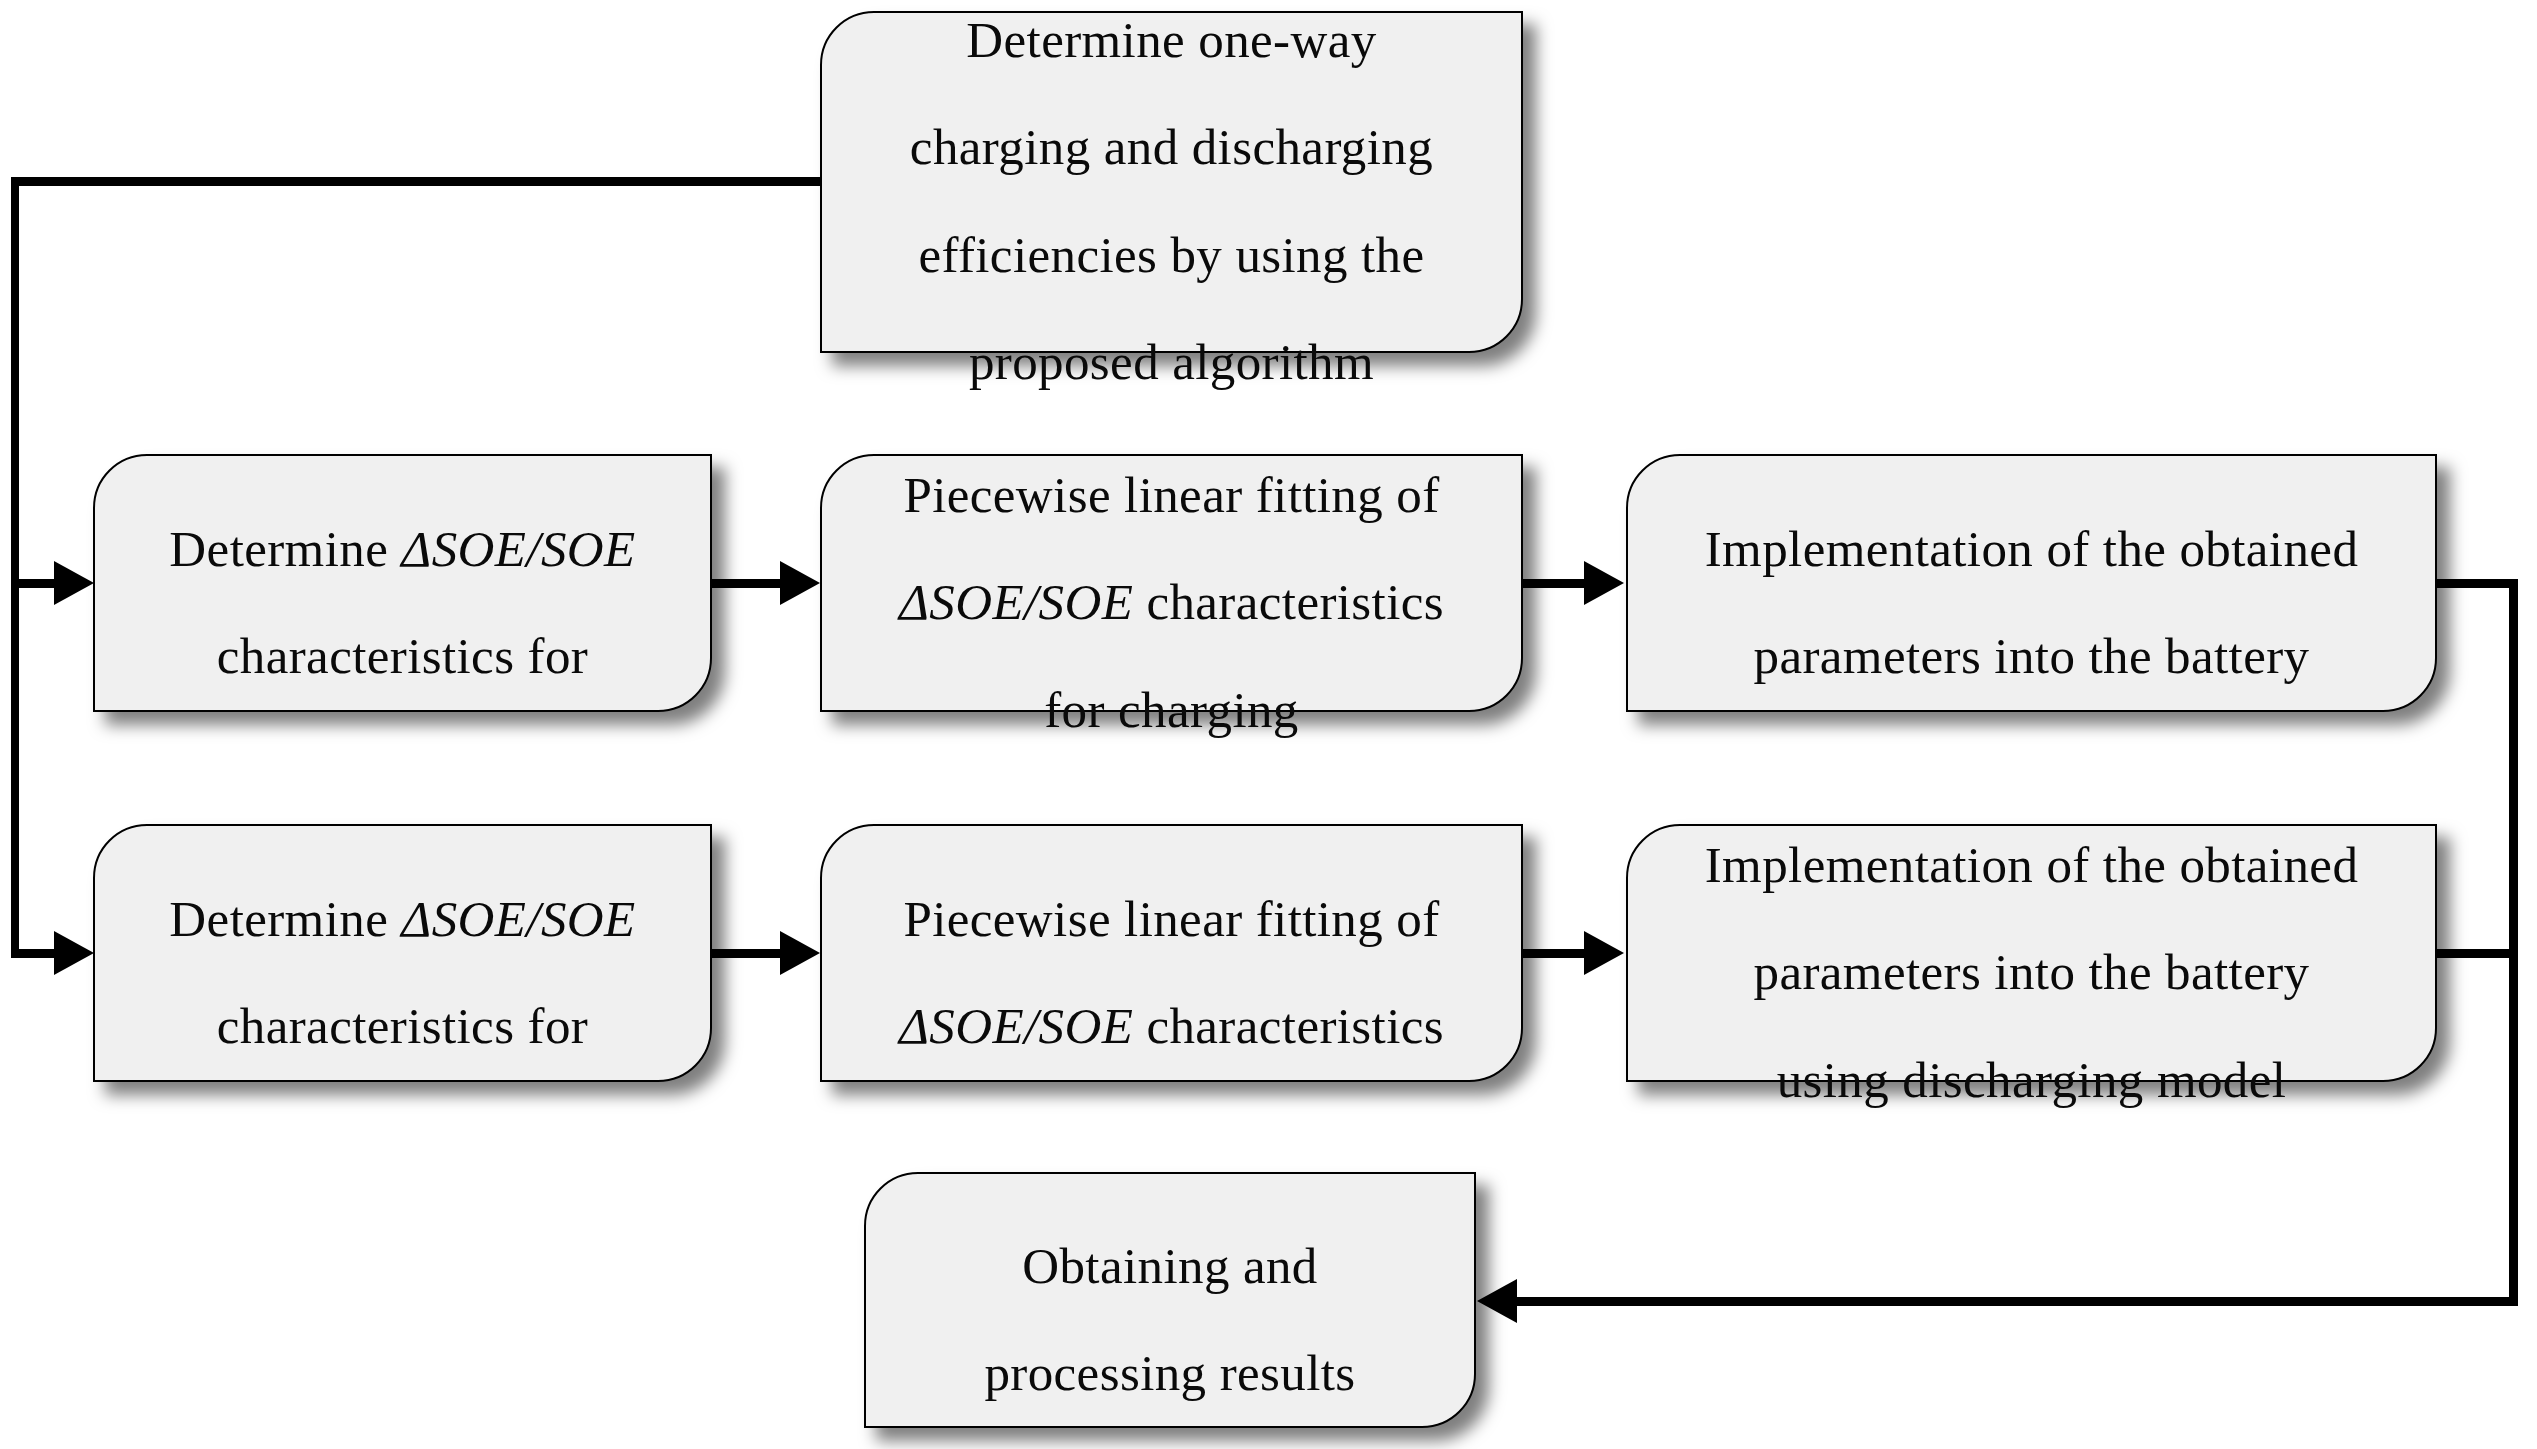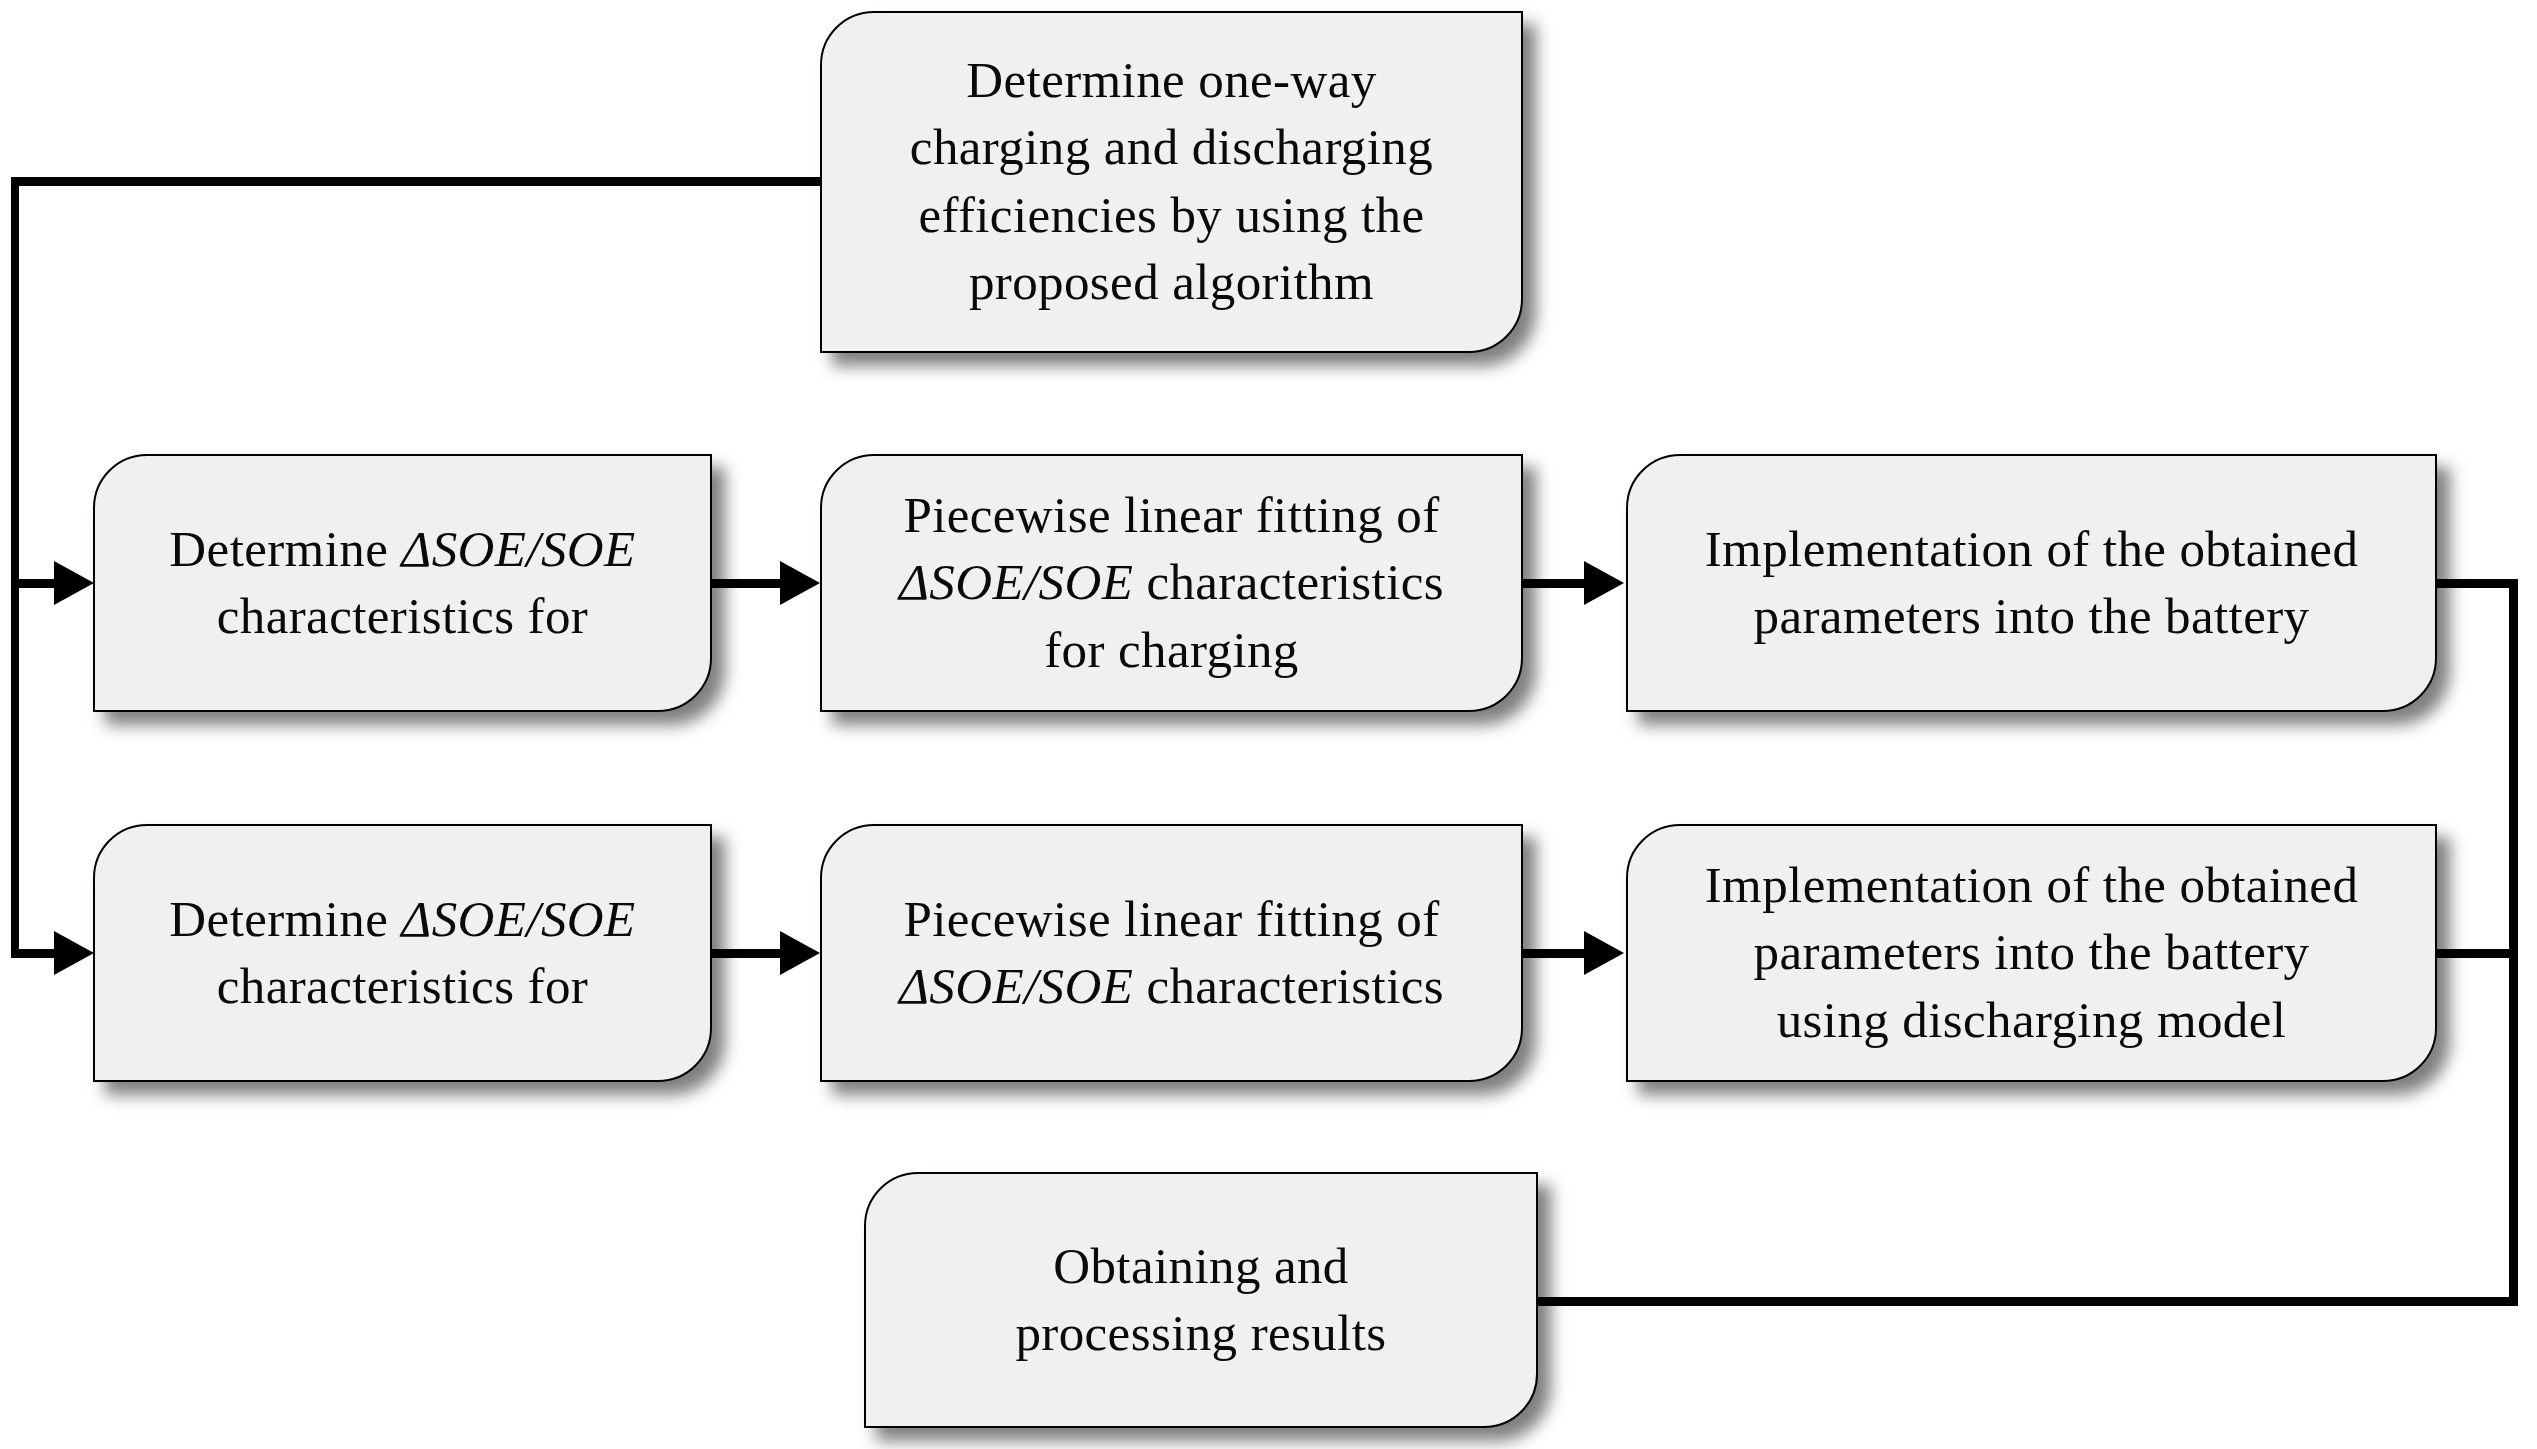--- a/index.html
+++ b/index.html
@@ -32,21 +32,21 @@
     justify-content: center;
     text-align: center;
   }
   .node-text {
     font-size: 51px;
     line-height: 1.32;
     color: #0a0a0a;
     letter-spacing: 0.4px;
     padding: 0 21px;
   }
-  .ln { white-space: nowrap; }
+  .ln { white-space: nowrap; margin-top: 40px; }
   .it {
     font-style: italic;
     text-align: right;
   }
   
   .cline {
     position: absolute;
     background: var(--connector, #000);
   }
   .arrow-right {
@@ -142,21 +142,21 @@
   </div>
 
   <div class="node" style="left:1626px; top:824px; width:811px; height:258px;">
     <div class="node-text">
       <div class="ln">Implementation of the obtained</div>
       <div class="ln">parameters into the battery</div>
       <div class="ln">using discharging model</div>
     </div>
   </div>
 
-  <div class="node" style="left:864px; top:1172px; width:674px; height:256px;">
+  <div class="node" style="left:864px; top:1172px; width:612px; height:256px;">
     <div class="node-text">
       <div class="ln">Obtaining and</div>
       <div class="ln">processing results</div>
     </div>
   </div>
 
 </div>
 
 
 </body></html>

